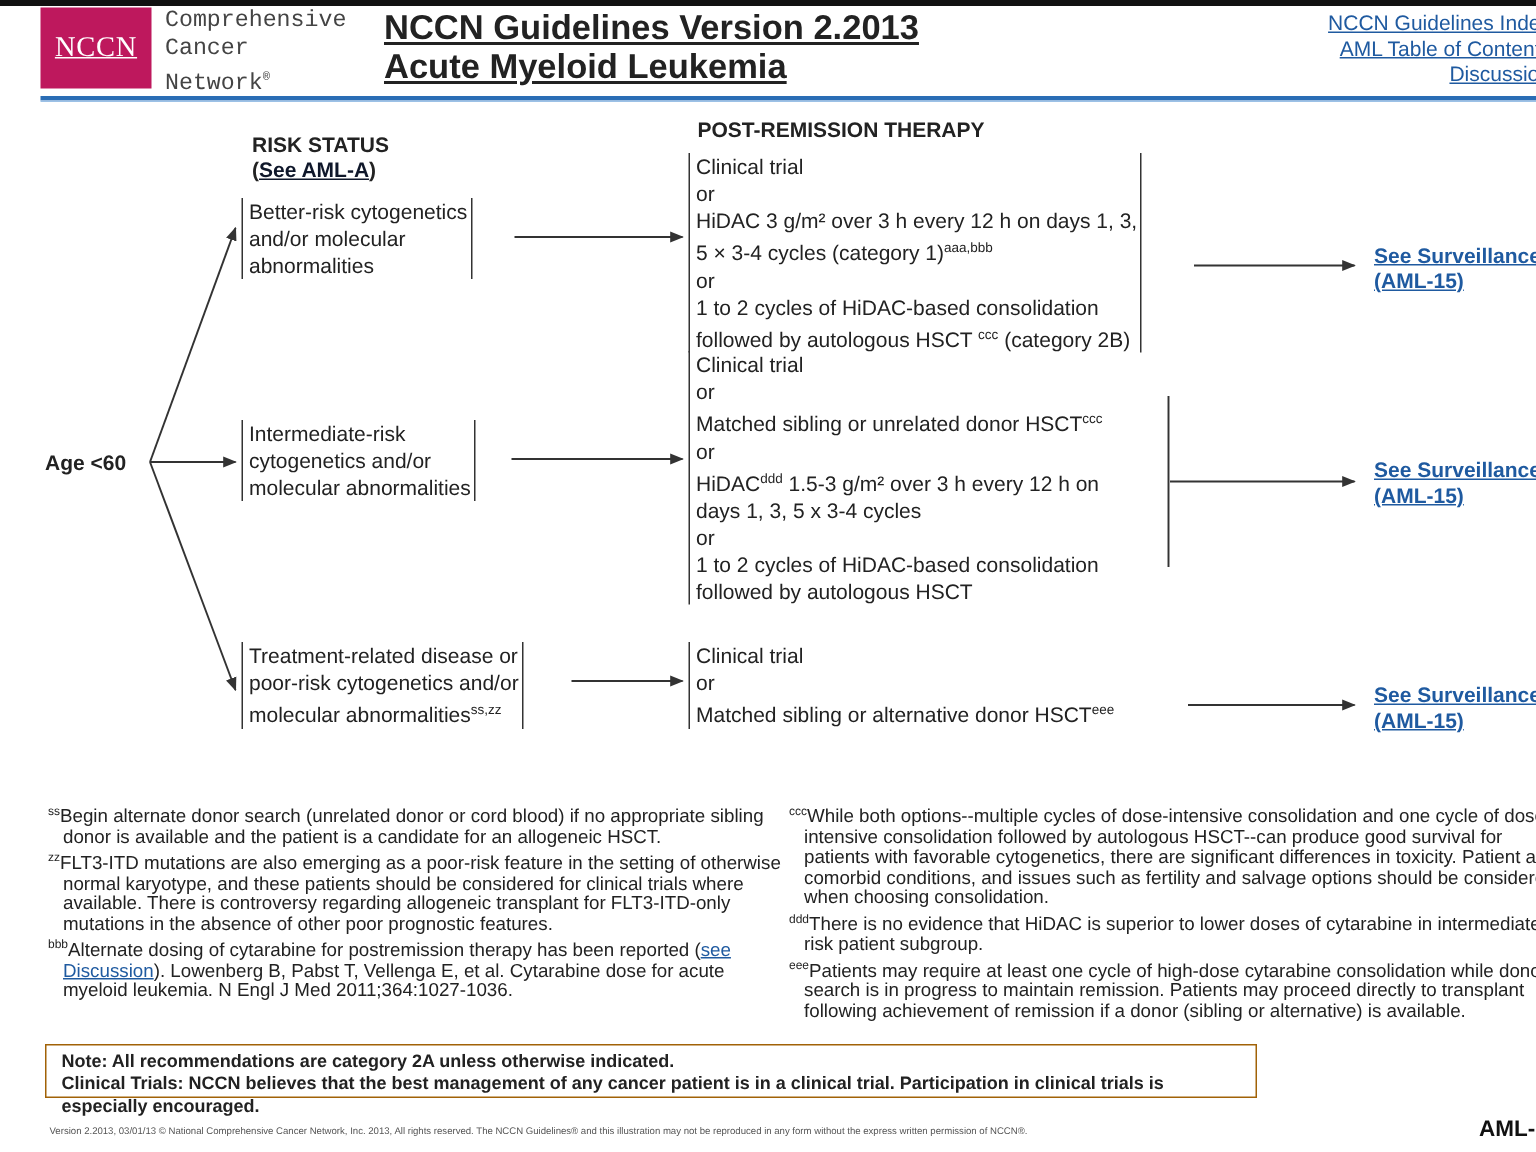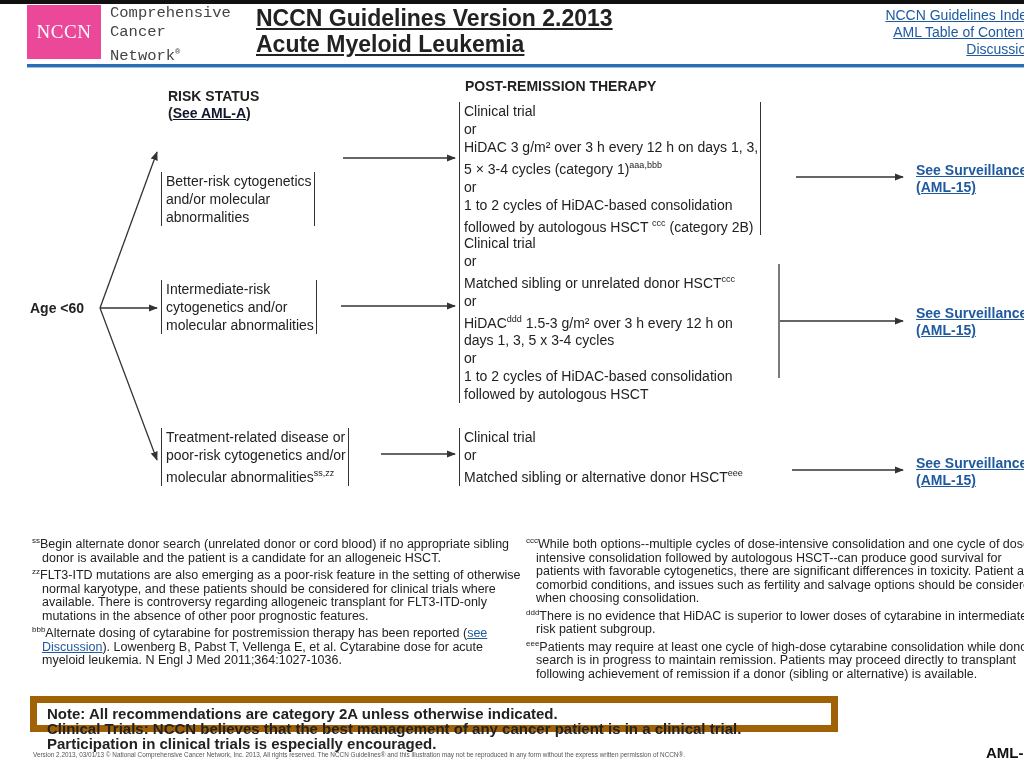--- a/index.html
+++ b/index.html
@@ -4,23 +4,23 @@
 <style>
   html, body { margin: 0; padding: 0; }
   body {
     width: 1024px; height: 768px; overflow: hidden; position: relative;
     background: #ffffff; color: #1a1a1a;
     font-family: "Liberation Sans", sans-serif;
   }
   .topbar { position: absolute; left: 0; top: 0; width: 1024px; height: 4px; background: #111; }
   .logo-box {
     position: absolute; left: 27px; top: 5px; width: 74px; height: 54px;
-    background: #ec4899; color: #fff;
+    background: #be185d; color: #fff;
     font-family: "Liberation Serif", serif; font-size: 19px;
-    display: flex; align-items: center; justify-content: center; letter-spacing: 0.5px;
+    display: flex; align-items: center; justify-content: center; letter-spacing: 0.5px; text-decoration: underline;
   }
   .logo-text {
     position: absolute; left: 110px; top: 4px;
     font-family: Liberation Mono, monospace; font-size: 15.5px; line-height: 19px; color: #444;
   }
   .logo-text sup { font-size: 8px; }
   .title {
     position: absolute; left: 256px; top: 5px;
     font-weight: bold; font-size: 23px; line-height: 26px; color: #222; text-decoration: underline;
   }
@@ -45,22 +45,22 @@
 
   svg.lines { position: absolute; left: 0; top: 0; }
 
   .fn { position: absolute; font-size: 12.5px; line-height: 13.5px; color: #222; }
   .fn p { margin: 0; padding-left: 10px; text-indent: -10px; }
   .fn sup { font-size: 8px; }
   .fn a { color: #1f5aa0; text-decoration: underline; }
 
   .notebox {
     position: absolute; left: 30px; top: 696px; width: 808px; height: 36px;
-    border: 7px solid #a16207; box-sizing: border-box; padding: 3px 10px;
-    font-weight: bold; font-size: 15px; line-height: 15px; color: #222;
+    border: 1px solid #a16207; box-sizing: border-box; padding: 3px 10px;
+    font-weight: bold; font-size: 12px; line-height: 15px; color: #222;
   }
   .copyright { position: absolute; left: 33px; top: 751px; font-size: 6.4px; color: #555; white-space: nowrap; }
   .pageid { position: absolute; left: 986px; top: 744px; font-weight: bold; font-size: 15px; color: #111; white-space: nowrap; }
 </style>
 </head>
 <body>
 
 <div class="topbar"></div>
 
 <div class="logo-box">NCCN</div>
@@ -84,21 +84,21 @@
 <div class="rule2"></div>
 
 <div class="col-head" style="left:168px; top:88px;">
   <div>RISK STATUS</div>
   <div><span>(</span><a>See AML-A</a><span>)</span></div>
 </div>
 <div class="col-head" style="left:465px; top:78px;">POST-REMISSION THERAPY</div>
 
 <div class="age">Age &lt;60</div>
 
-<div class="box rb" style="left:161px; top:132px;margin-top:40px;">
+<div class="box rb" style="left:161px; top:132px;">
   <div>Better-risk cytogenetics</div>
   <div>and/or molecular</div>
   <div>abnormalities</div>
 </div>
 <div class="box rb" style="left:459px; top:102px;">
   <div>Clinical trial</div>
   <div>or</div>
   <div>HiDAC 3 g/m² over 3 h every 12 h on days 1, 3,</div>
   <div><span>5 × 3-4 cycles (category 1)</span><sup>aaa,bbb</sup></div>
   <div>or</div>

